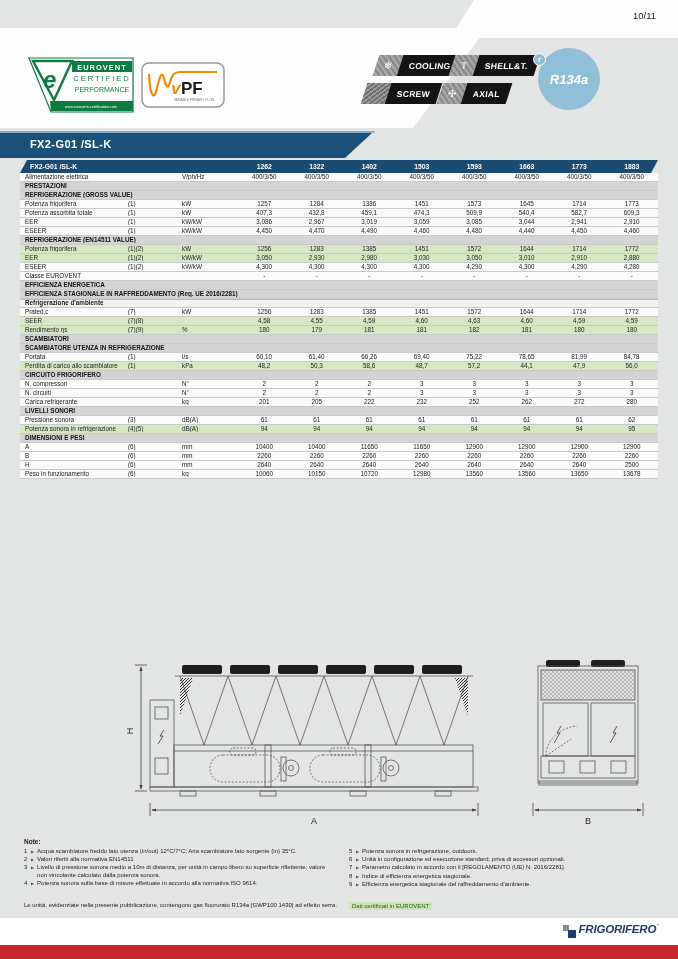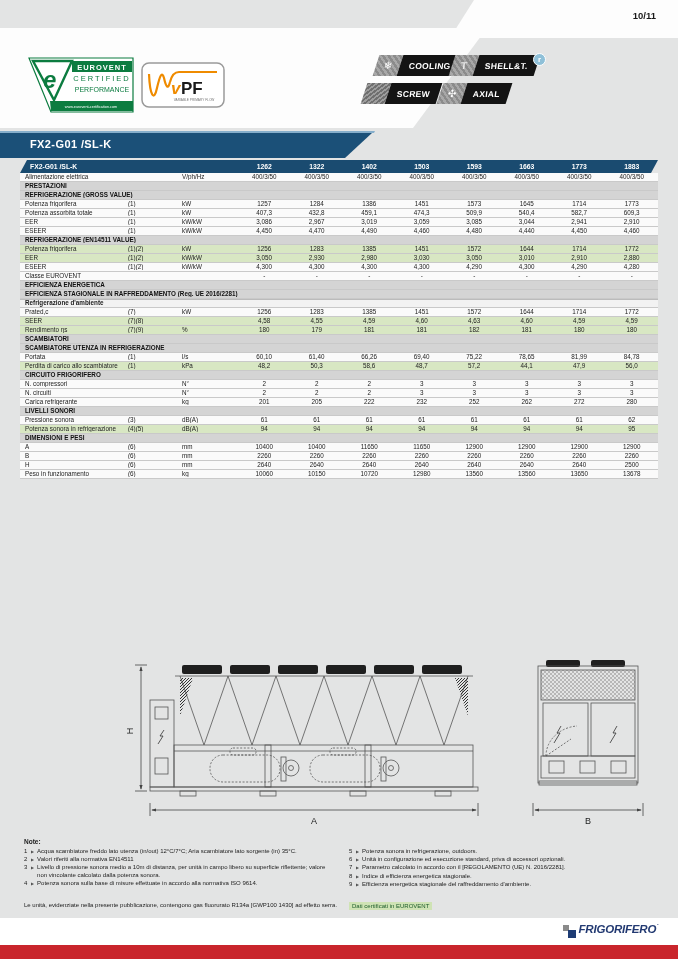--- a/index.html
+++ b/index.html
@@ -3,21 +3,21 @@
 <meta charset="utf-8">
 <style>
   html,body{margin:0;padding:0;background:#9a9a9a;}
   .page{position:relative;width:678px;height:959px;background:#e3e4e4;overflow:hidden;
         font-family:"Liberation Sans","DejaVu Sans",sans-serif;-webkit-font-smoothing:antialiased;}
   
   .band{position:absolute;left:0;top:28px;width:487px;height:100px;background:#fdfdfd;
         clip-path:polygon(0 0,100% 0,calc(100% - 74px) 100%,0 100%);}
   .corner{position:absolute;left:450px;top:0;width:228px;height:38px;background:#fdfdfd;
         clip-path:polygon(24px 0,100% 0,100% 100%,0 100%);}
-  .pageno{position:absolute;top:10px;right:22px;font-size:9.5px;font-weight:bold;color:#1a1a1a;}
+  .pageno{position:absolute;top:10px;right:22px;font-size:9.5px;font-weight:normal;color:#1a1a1a;}
 
   
   .ev{position:absolute;left:28px;top:57px;}
   .vpf{position:absolute;left:141px;top:62px;}
 
   
   .badge{position:absolute;height:21px;display:flex;transform:skewX(-18deg);}
   .badge .ic{width:24px;display:flex;align-items:center;justify-content:center;color:#fff;font-size:10px;
              background:repeating-linear-gradient(45deg,#8b8b8b 0 2px,#a8a8a8 2px 4px);}
   .badge .lb{background:#141414;color:#fff;font-weight:bold;font-size:8.5px;display:flex;align-items:center;
@@ -140,20 +140,23 @@
   </div>
   <div class="badge b-axial">
     <div class="ic">
         <span>✣</span>
       </div>
     <div class="lb">
         <span>AXIAL</span>
       </div>
   </div>
 
+  <div class="r134">
+      <span>R134a</span>
+    </div>
   <div class="rmark">
       <span>r</span>
     </div>
 
   <div class="titlebar-top"></div>
   <div class="titlebar"></div>
   <div class="title-text">FX2-G01 /SL-K</div>
 
   <div class="table">
     <div class="thead">

